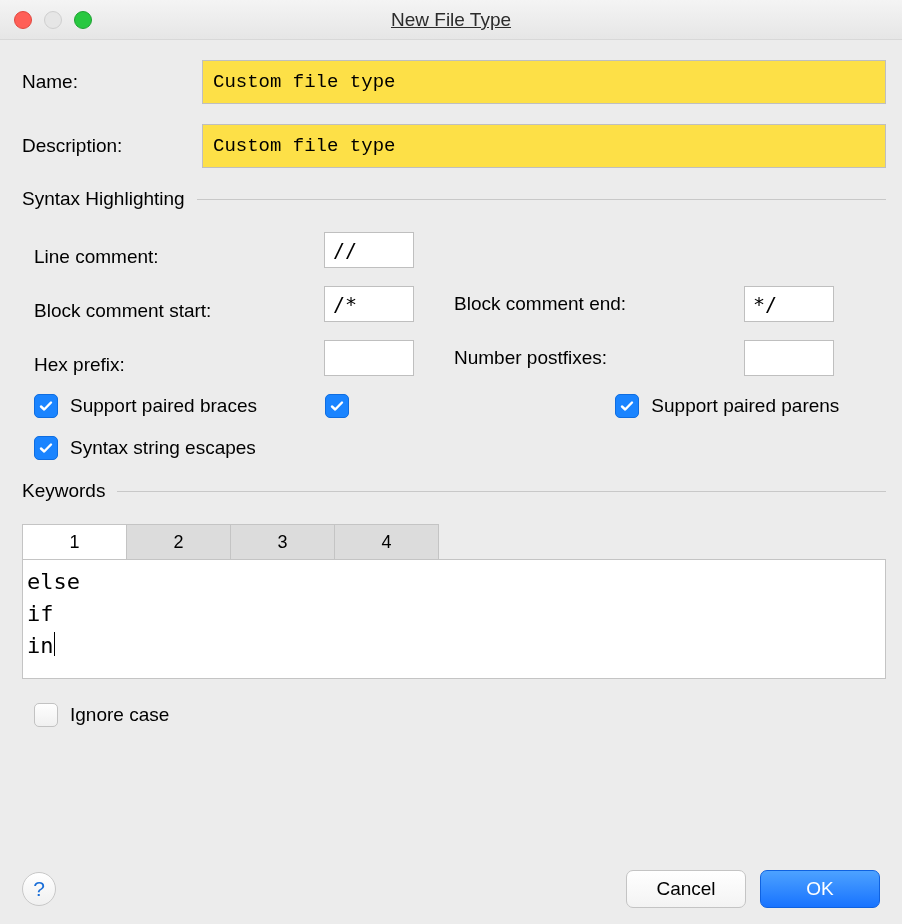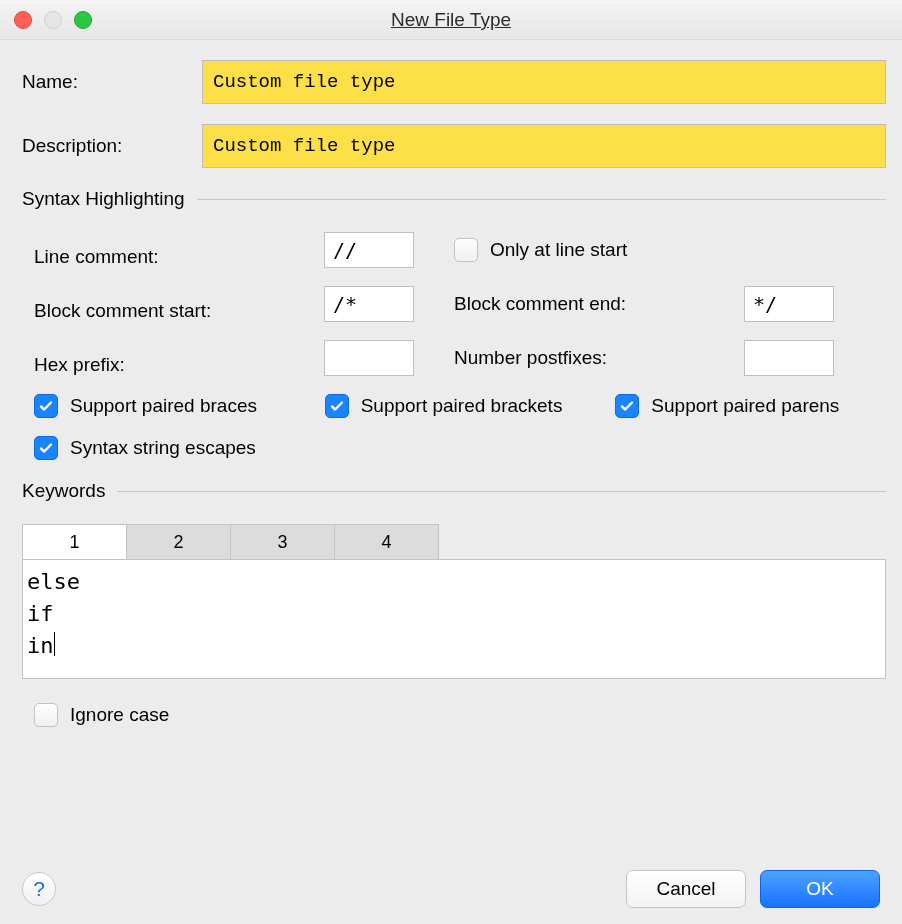--- a/index.html
+++ b/index.html
@@ -247,28 +247,20 @@
     <span>Syntax Highlighting</span>
     <div class="line"></div>
   </div>
 
   <div class="syntax-grid">
     <div class="syntax-row">
       <div class="col-left">
         <span class="syntax-label">Line comment:</span>
         <input class="small-input" type="text" value="//" style="">
       </div>
-      <div class="col-right">
-        <div class="checkbox-row">
-          <div class="mac-check">
-            
-          </div>
-          <span class="check-label">Only at line start</span>
-        </div>
-      </div>
     </div>
 
     <div class="syntax-row">
       <div class="col-left">
         <span class="syntax-label">Block comment start:</span>
         <input class="small-input" type="text" value="/*" style="">
       </div>
       <div class="col-right">
         <span class="syntax-label2">Block comment end:</span>
         <input class="small-input" type="text" value="*/" style="">
@@ -295,21 +287,20 @@
           </svg>
       </div>
       <span class="check-label">Support paired braces</span>
     </div>
     <div class="checkbox-row">
       <div class="mac-check checked">
         <svg viewBox="0 0 16 16">
             <path d="M3 8.5 L6.2 11.5 L13 4.5" stroke="#fff" stroke-width="2.4" fill="none" stroke-linecap="round" stroke-linejoin="round"></path>
           </svg>
       </div>
-      <span class="check-label">Support paired brackets</span>
     </div>
     <div class="checkbox-row">
       <div class="mac-check checked">
         <svg viewBox="0 0 16 16">
             <path d="M3 8.5 L6.2 11.5 L13 4.5" stroke="#fff" stroke-width="2.4" fill="none" stroke-linecap="round" stroke-linejoin="round"></path>
           </svg>
       </div>
       <span class="check-label">Support paired parens</span>
     </div>
     <div class="checkbox-row">

